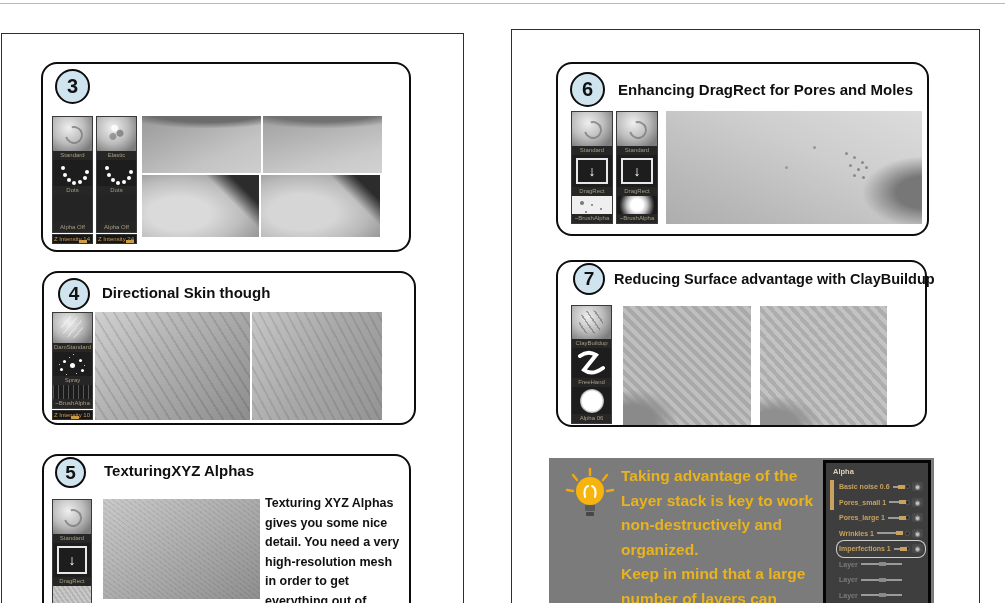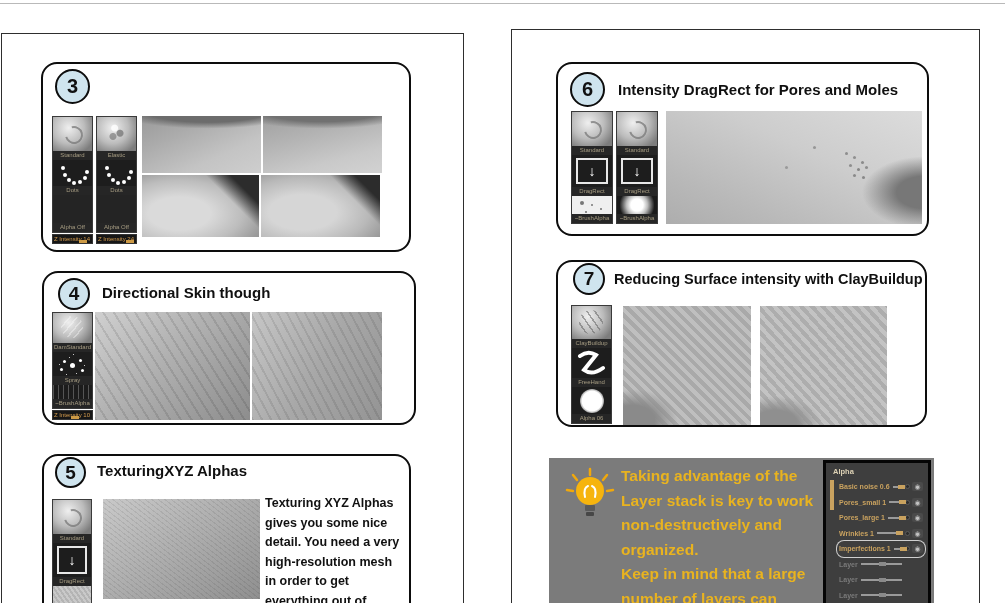--- a/index.html
+++ b/index.html
@@ -156,21 +156,21 @@
         <div class="plabel">~BrushAlpha</div>
       </div>
       <div class="zbar" style="left:8px;top:137px;width:41px;"><span>Z Intensity 10</span><span class="znub" style="left:18px;"></span></div>
 
       <div class="fig neck" style="left:51px;top:39px;width:155px;height:108px;"></div>
       <div class="fig neck2" style="left:208px;top:39px;width:130px;height:108px;"></div>
     </section>
 
     <section class="card" style="left:40px;top:420px;width:369px;height:200px;">
       <div class="num-circle" style="left:11px;top:1px;width:31px;height:31px;font-size:19px;">5</div>
-      <h2 class="card-title" style="left:53px;top:4px;white-space:nowrap;text-align:center;">TexturingXYZ Alphas</h2>
+      <h2 class="card-title" style="left:60px;top:4px;white-space:nowrap;text-align:center;">TexturingXYZ Alphas</h2>
 
       <div class="bpanel" style="left:8px;top:43px;width:40px;height:150px;">
         <div class="thumb sphere" style="height:34px;"></div>
         <div class="plabel">Standard</div>
         <div class="thumb stroke-drag" style="height:34px;">
             <span class="drag-arrow">↓</span>
           </div>
         <div class="plabel">DragRect</div>
         <div class="thumb alpha-tex" style="flex:1 1 auto;"></div>
       </div>
@@ -183,21 +183,21 @@
 in order to get
 everything out of
 these alphas though</div>
     </section>
   </div>
 
   <div class="page page-right">
 
     <section class="card" style="left:44px;top:32px;width:373px;height:174px;">
       <div class="num-circle" style="left:12px;top:8px;width:35px;height:35px;font-size:20px;">6</div>
-      <h2 class="card-title" style="left:60px;top:15px;white-space:nowrap;">Intensity DragRect for Pores and Moles</h2>
+      <h2 class="card-title" style="left:60px;top:15px;white-space:nowrap;">Enhancing DragRect for Pores and Moles</h2>
 
       <div class="bpanel" style="left:13px;top:47px;width:42px;height:113px;">
         <div class="thumb sphere" style="height:34px;"></div>
         <div class="plabel">Standard</div>
         <div class="thumb stroke-drag" style="height:32px;">
             <span class="drag-arrow">↓</span>
           </div>
         <div class="plabel">DragRect</div>
         <div class="thumb alpha-dots-light" style="flex:1 1 auto;"></div>
         <div class="plabel">~BrushAlpha</div>
@@ -211,21 +211,21 @@
         <div class="plabel">DragRect</div>
         <div class="thumb alpha-blob" style="flex:1 1 auto;"></div>
         <div class="plabel">~BrushAlpha</div>
       </div>
 
       <div class="fig face-cheek" style="left:108px;top:47px;width:256px;height:113px;"></div>
     </section>
 
     <section class="card" style="left:44px;top:230px;width:371px;height:167px;">
       <div class="num-circle" style="left:15px;top:1px;width:32px;height:32px;font-size:19px;">7</div>
-      <h2 class="card-title" style="left:56px;top:7px;white-space:nowrap;font-size:14.5px;">Reducing Surface intensity with ClayBuildup</h2>
+      <h2 class="card-title" style="left:56px;top:7px;white-space:nowrap;font-size:14.5px;">Reducing Surface advantage with ClayBuildup</h2>
 
       <div class="bpanel" style="left:13px;top:43px;width:41px;height:119px;">
         <div class="thumb sphere clay" style="height:33px;"></div>
         <div class="plabel">ClayBuildup</div>
         <div class="thumb stroke-free" style="height:30px;">
           <svg width="39" height="30" viewBox="0 0 39 30">
             <path d="M8 8 Q16 2 24 7 L12 22 Q20 28 31 20" stroke="#ffffff" stroke-width="4" fill="none" stroke-linecap="round"></path>
           </svg>
         </div>
         <div class="plabel">FreeHand</div>

